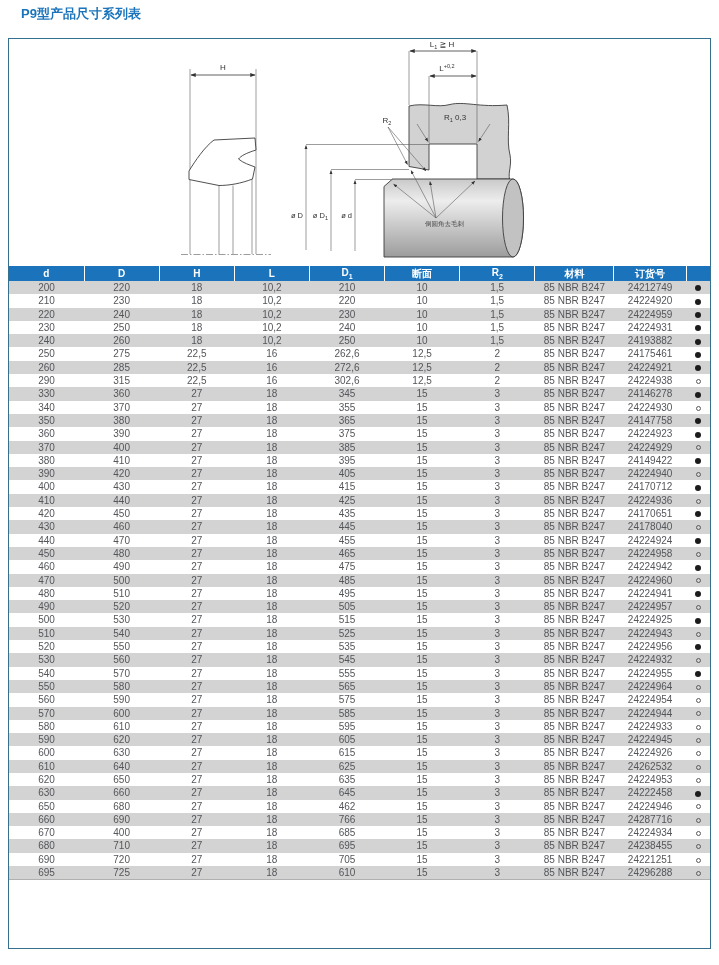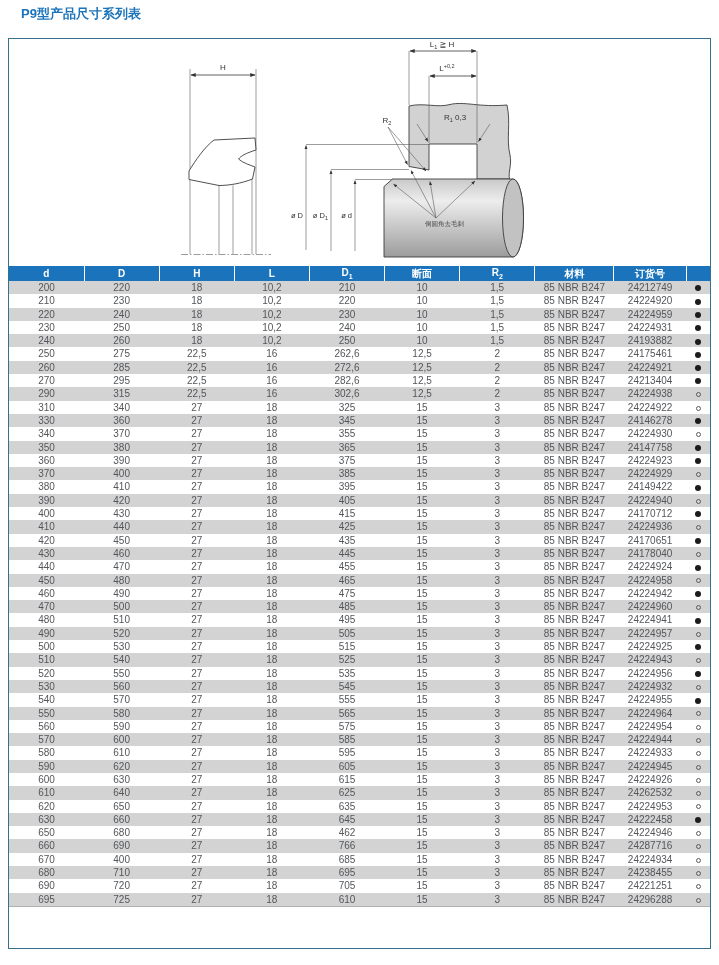--- a/index.html
+++ b/index.html
@@ -220,56 +220,32 @@
           <td>22,5</td>
           <td>16</td>
           <td>272,6</td>
           <td>12,5</td>
           <td>2</td>
           <td>85 NBR B247</td>
           <td>24224921</td>
           <td><span class="dot filled"></span></td>
         </tr>
         <tr>
-          <td>270</td>
-          <td>295</td>
-          <td>22,5</td>
-          <td>16</td>
-          <td>282,6</td>
-          <td>12,5</td>
-          <td>2</td>
-          <td>85 NBR B247</td>
-          <td>24213404</td>
-          <td><span class="dot filled"></span></td>
-        </tr>
-        <tr>
           <td>290</td>
           <td>315</td>
           <td>22,5</td>
           <td>16</td>
           <td>302,6</td>
           <td>12,5</td>
           <td>2</td>
           <td>85 NBR B247</td>
           <td>24224938</td>
           <td><span class="dot open"></span></td>
         </tr>
         <tr>
-          <td>310</td>
-          <td>340</td>
-          <td>27</td>
-          <td>18</td>
-          <td>325</td>
-          <td>15</td>
-          <td>3</td>
-          <td>85 NBR B247</td>
-          <td>24224922</td>
-          <td><span class="dot open"></span></td>
-        </tr>
-        <tr>
           <td>330</td>
           <td>360</td>
           <td>27</td>
           <td>18</td>
           <td>345</td>
           <td>15</td>
           <td>3</td>
           <td>85 NBR B247</td>
           <td>24146278</td>
           <td><span class="dot filled"></span></td>

